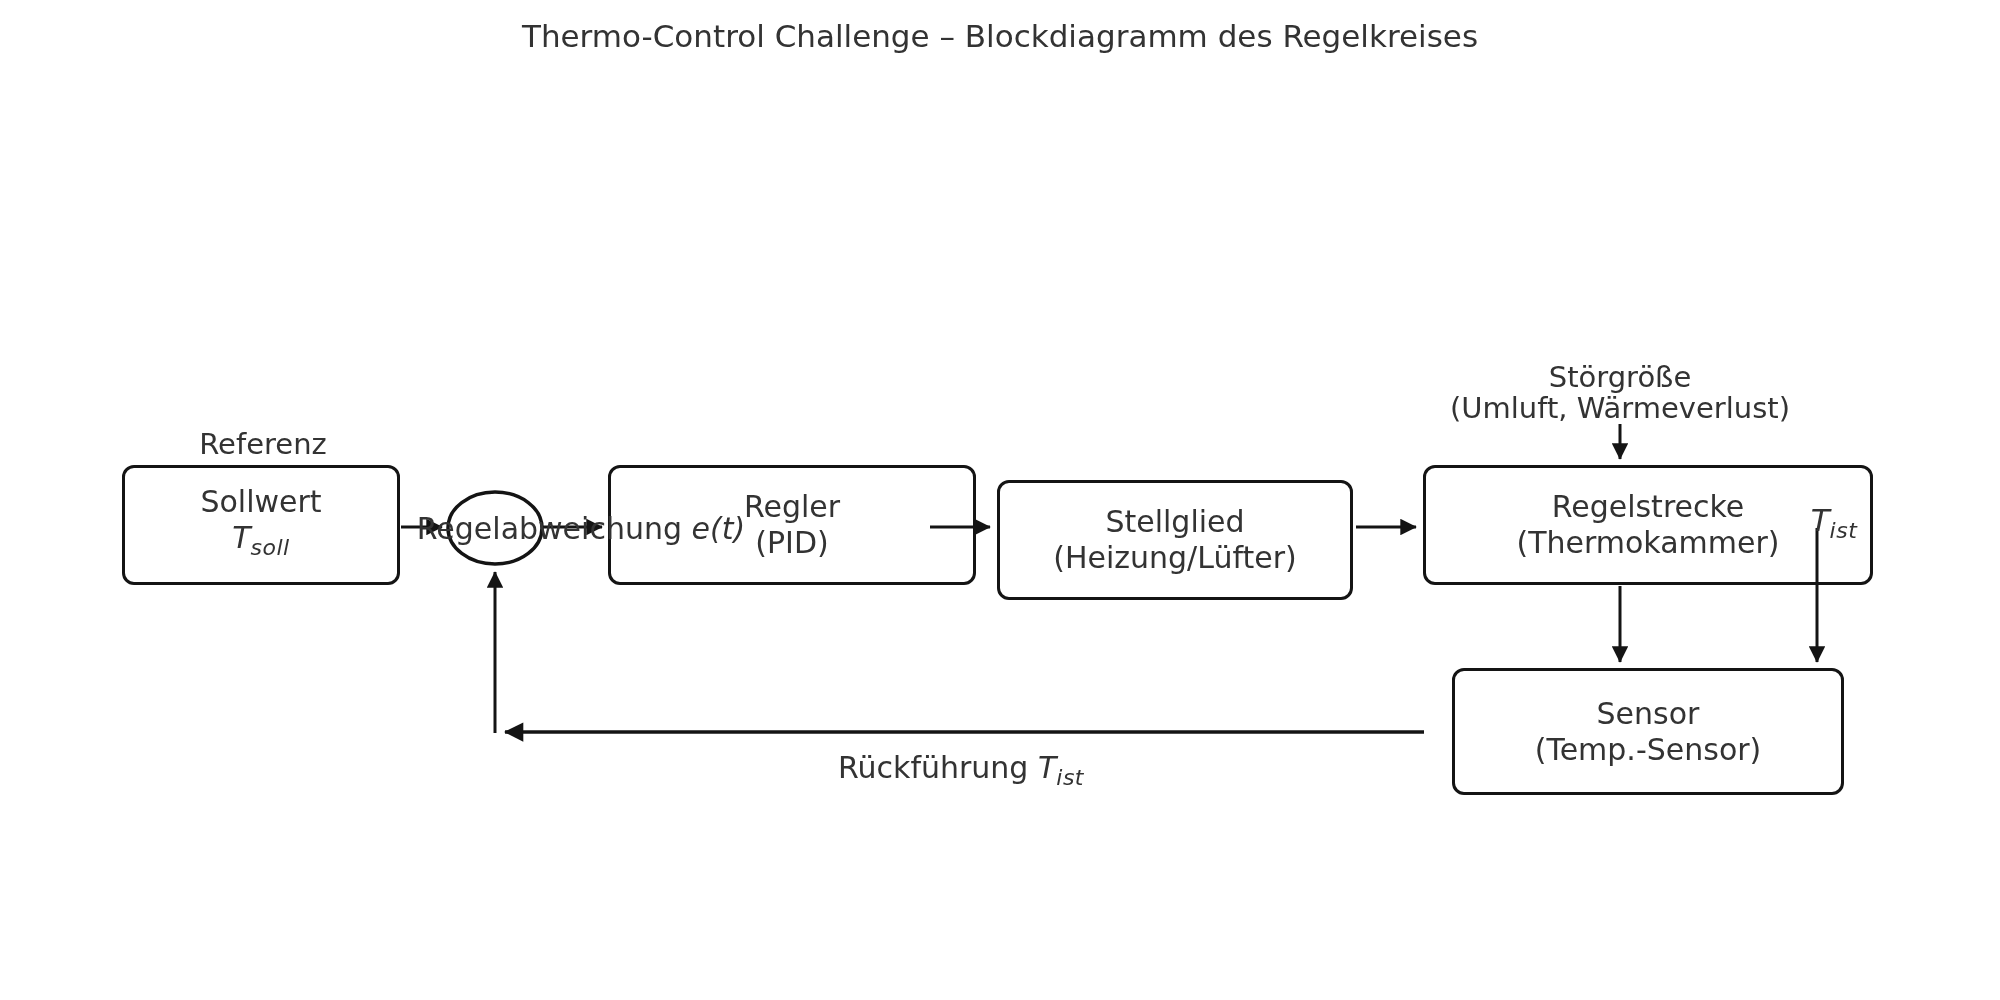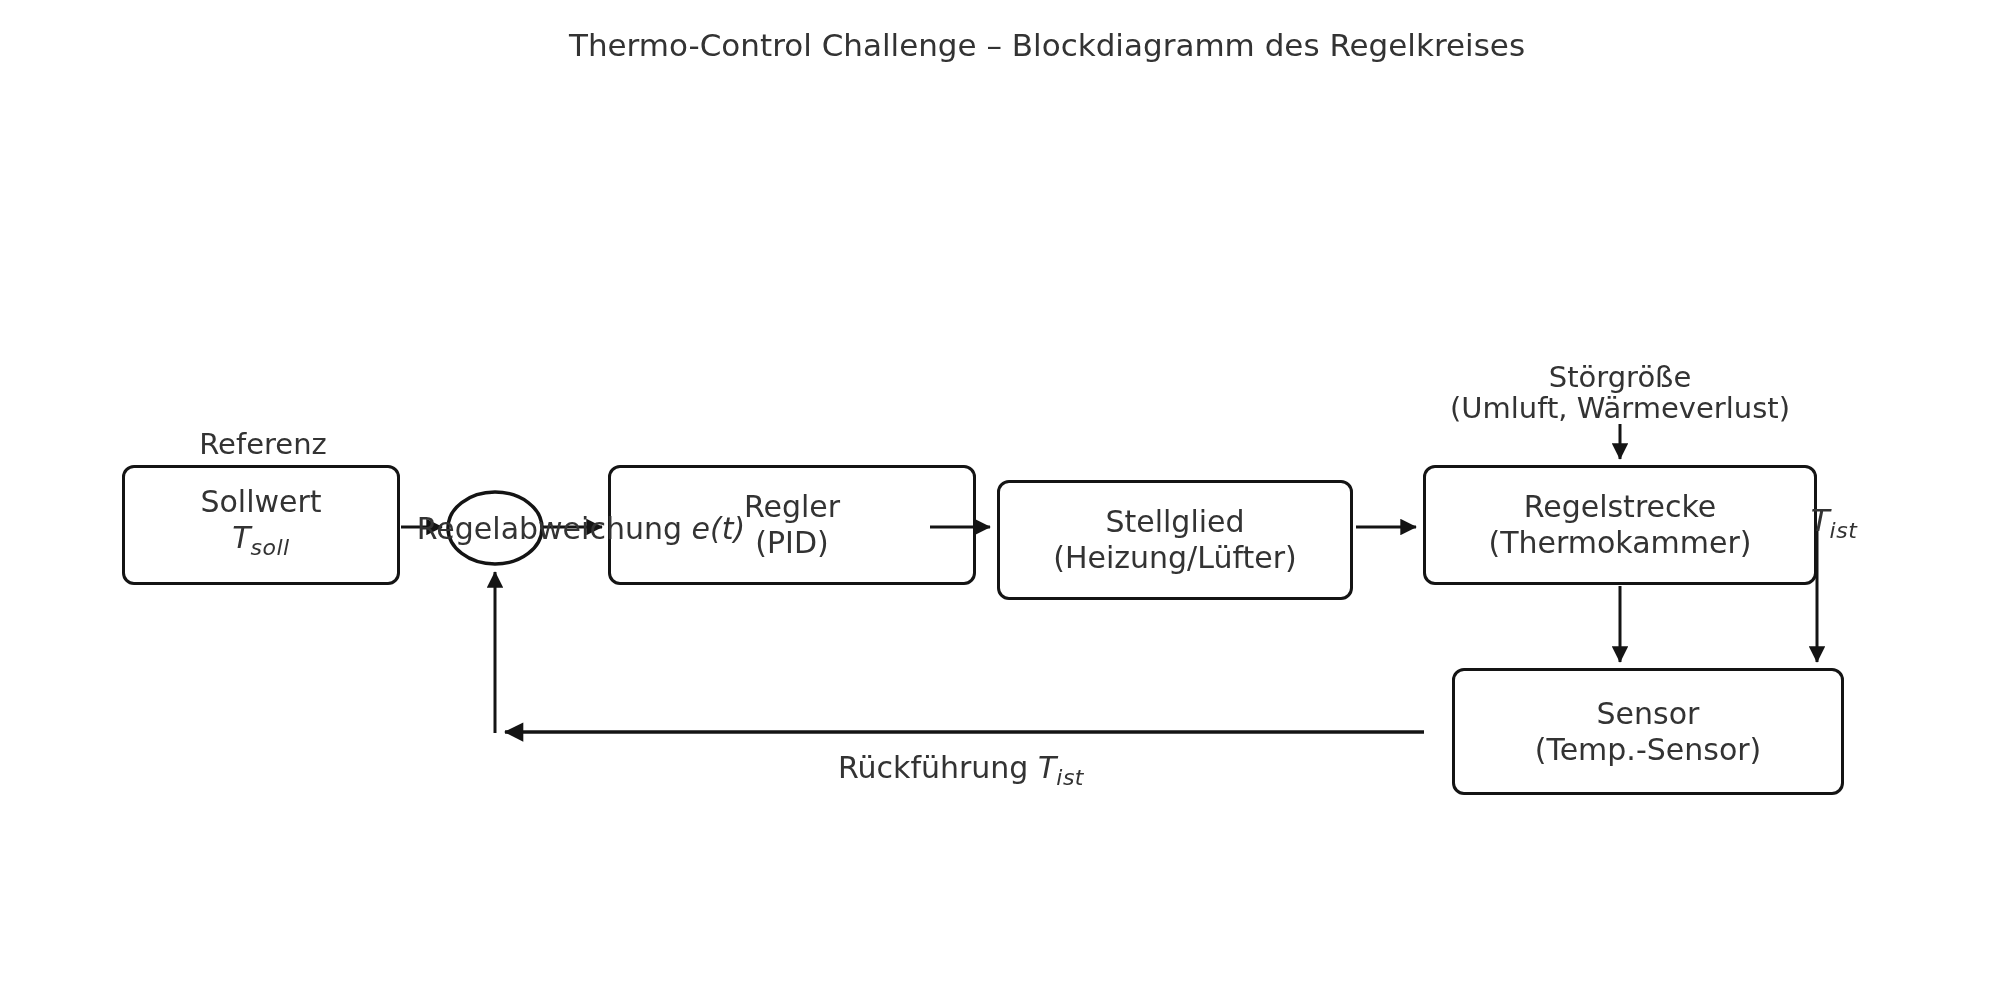--- a/index.html
+++ b/index.html
@@ -13,25 +13,25 @@
 
   .block{
     position:absolute;box-sizing:border-box;
     border:3.5px solid #141414;border-radius:12px;background:#ffffff;
     display:flex;flex-direction:column;align-items:center;justify-content:center;
     font-size:30px;line-height:36px;text-align:center;color:#333333;
   }
   .blk-sollwert   {left:122px;top:465px;width:278px;height:120px;}
   .blk-regler     {left:608px;top:465px;width:368px;height:120px;}
   .blk-stellglied {left:997px;top:480px;width:356px;height:120px;}
-  .blk-regelstrecke{left:1423px;top:465px;width:394px;height:120px;}
+  .blk-regelstrecke{left:1423px;top:465px;width:450px;height:120px;}
   .blk-sensor     {left:1425px;top:668px;width:392px;height:127px;margin-left:27px;}
 
   .lbl{position:absolute;transform:translate(-50%,-50%);white-space:nowrap;color:#333333;}
-  .lbl-title{left:1000px;top:45px;font-size:31px;margin-left:47px;}
+  .lbl-title{left:1000px;top:36px;font-size:31px;}
   .lbl-referenz{left:263px;top:444px;font-size:29px;}
   .lbl-error{left:581px;top:528px;font-size:30px;}
   .lbl-stoer{left:1620px;top:393px;font-size:29px;line-height:31px;text-align:center;}
   .lbl-tist{left:1834px;top:522px;font-size:31px;}
   .lbl-rueck{left:961px;top:770px;font-size:30px;}
 
   .mvar{font-style:italic;}
   .sub{font-size:22px;font-style:italic;vertical-align:-7px;letter-spacing:0.5px;}
   svg line, svg ellipse{stroke:#141414;}
 </style>

